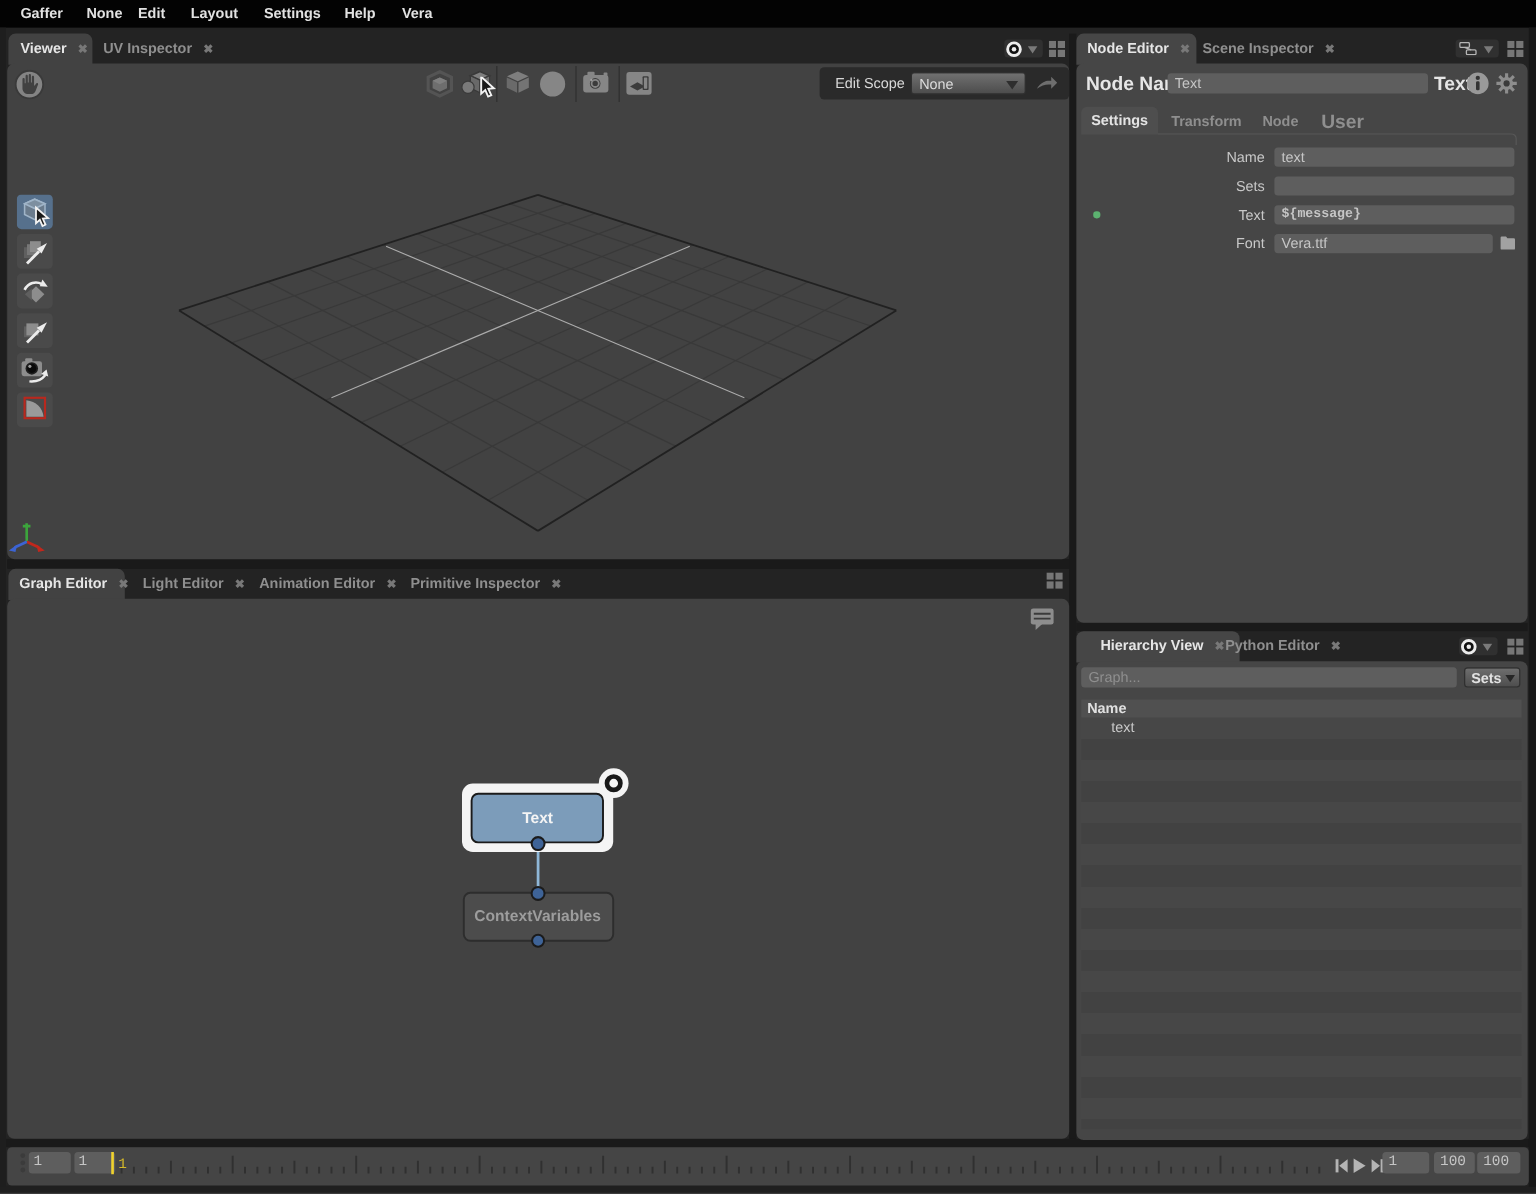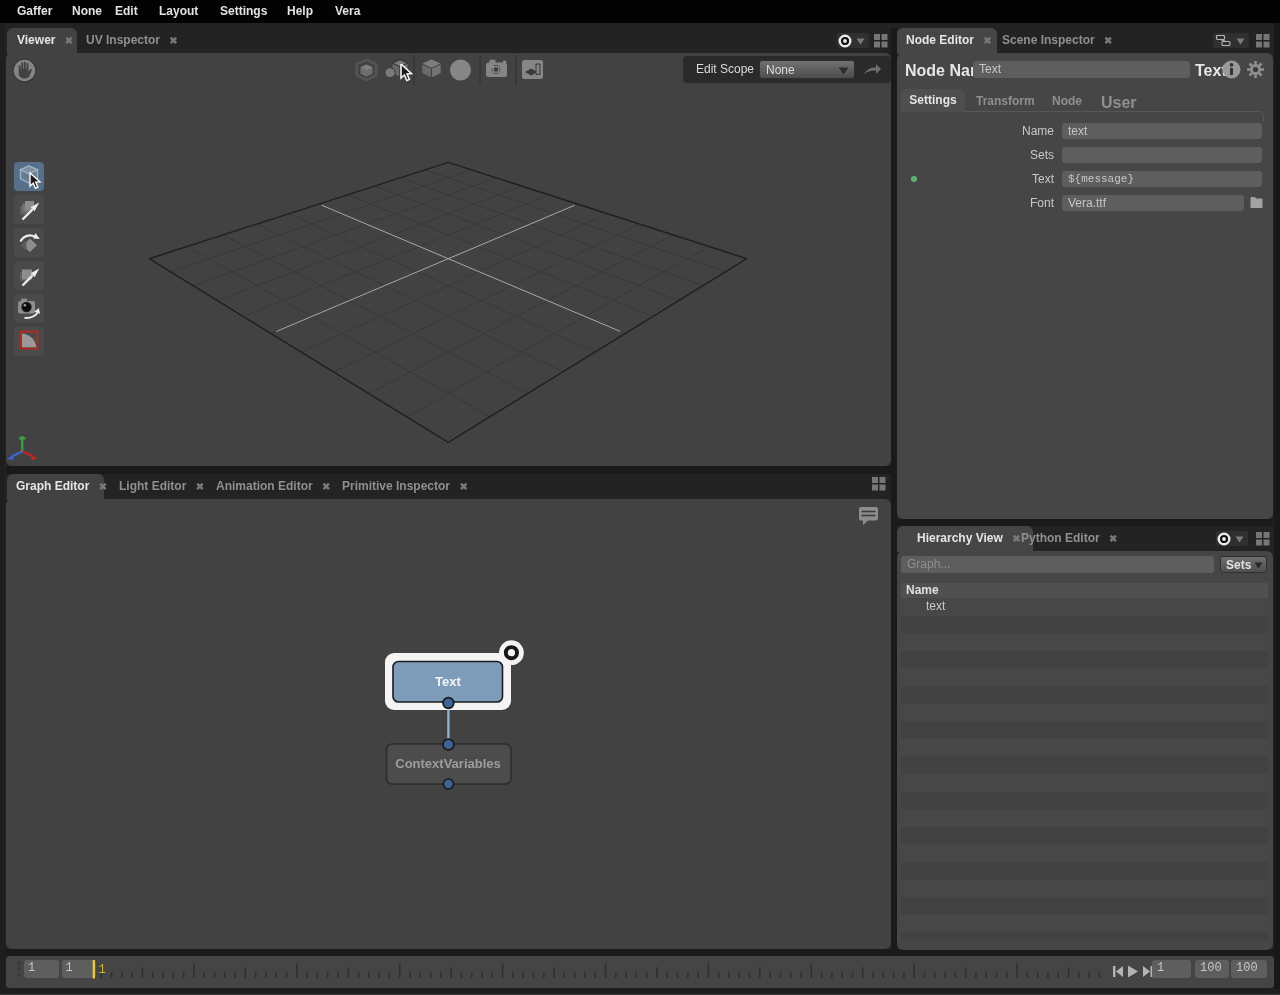--- a/index.html
+++ b/index.html
@@ -337,21 +337,21 @@
   <div class="abs" style="left:79px; top:41px; color:#8f8f8f; font-weight:bold; font-size:12px;">Transform</div>
   <div class="abs" style="left:155px; top:41px; color:#8f8f8f; font-weight:bold; font-size:12px;">Node</div>
   <div class="abs" style="left:204px; top:41px; color:#8f8f8f; font-weight:bold; font-size:16px;">User</div>
 
   <div class="abs lbl" style="left:97px; top:71px; width:60px;">Name</div>
   <div class="abs field" style="left:165px; top:70px; width:200px; height:16px; line-height:16px; padding-left:6px;">text</div>
   <div class="abs lbl" style="left:97px; top:95px; width:60px;">Sets</div>
   <div class="abs field" style="left:165px; top:94px; width:200px; height:16px; line-height:16px; padding-left:6px;"></div>
   <div class="abs" style="left:14px; top:123px; width:5.5px; height:5.5px; border-radius:50%; background:#5cb270;"></div>
   <div class="abs lbl" style="left:97px; top:119px; width:60px;">Text</div>
-  <div class="abs field" style="left:165px; top:118px; width:200px; height:16px; line-height:16px; padding-left:6px; font-family:'Liberation Mono',monospace; font-size:11px;">${message}</div>
+  <div class="abs field" style="left:165px; top:118px; width:200px; height:16px; line-height:16px; padding-left:6px; font-family:'Liberation Mono',monospace; font-size:11px;font-weight:bold;">${message}</div>
   <div class="abs lbl" style="left:97px; top:143px; width:60px;">Font</div>
   <div class="abs field" style="left:165px; top:142px; width:182px; height:16px; line-height:16px; padding-left:6px;">Vera.ttf</div>
 
   <svg class="abs" style="left:353px; top:143px;" width="13" height="13" viewBox="0 0 13 13">
     <path d="M0.5 2 Q0.5 1 1.5 1 L5 1 L6.2 2.6 L11.5 2.6 Q12.5 2.6 12.5 3.6 L12.5 11 Q12.5 12 11.5 12 L1.5 12 Q0.5 12 0.5 11 Z" fill="#a2a2a2"></path>
   </svg>
 </div>
 
 <div class="abs tab on" style="left:897px; top:526px; width:136px; padding-left:20px; background:#464646;">Hierarchy View <span class="tx">✖</span></div>
 <div class="abs tab off" style="left:1021px; top:526px;text-align:right;">Python Editor <span class="tx">✖</span></div>

